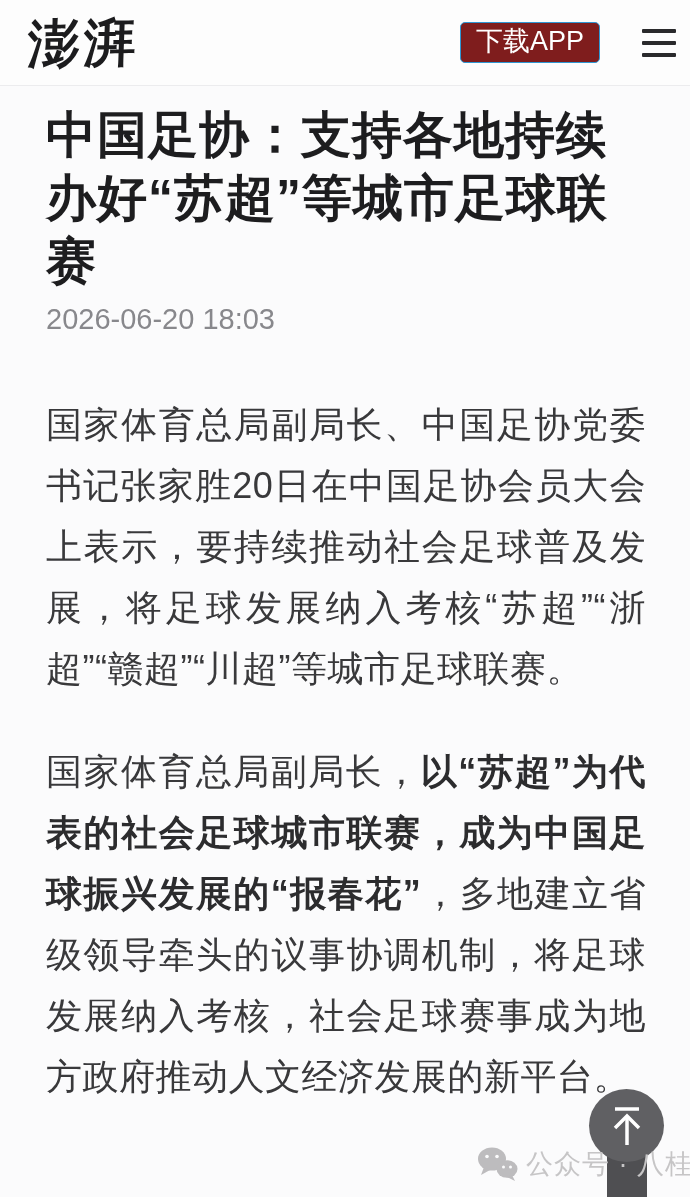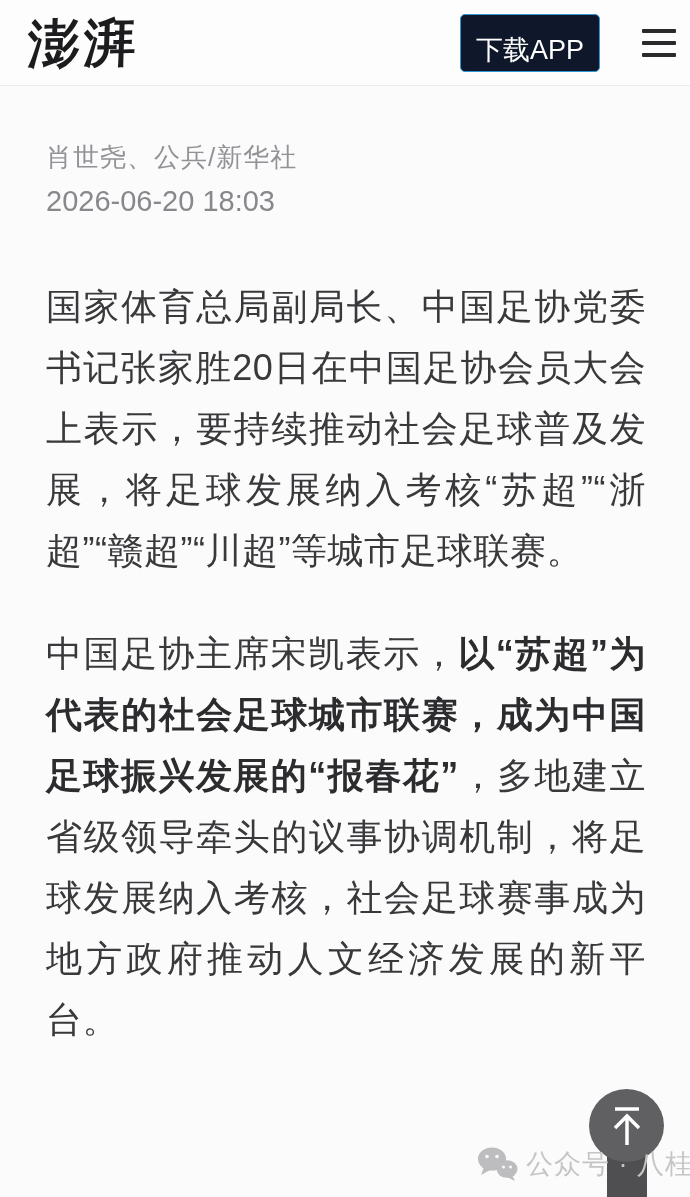--- a/index.html
+++ b/index.html
@@ -35,27 +35,27 @@
     letter-spacing: 4px;
     transform: skewX(-3deg) rotate(-1deg);
   }
   .header-right {
     margin-left: auto;
     display: flex;
     align-items: center;
     margin-right: 14px;
   }
   .download-btn {
-    background: #0f172a;
+    background: #7f1d1d;
     border: 1px solid #2f97d3;
     border-radius: 5px;
     color: #ffffff;
     font-size: 27px;
     font-family: "Liberation Sans", "DejaVu Sans", sans-serif;
-    padding: 22px 15px 7px 15px;
+    padding: 5px 15px 7px 15px;
     line-height: 1;
     cursor: pointer;
   }
   .menu-btn {
     margin-left: 42px;
     width: 34px;
     height: 28px;
     display: flex;
     flex-direction: column;
     justify-content: space-between;
@@ -160,29 +160,29 @@
       <button class="download-btn">下载APP</button>
       <button class="menu-btn">
         <span></span>
         <span></span>
         <span></span>
       </button>
     </div>
   </div>
 
   <div class="article">
-
-    <div class="byline">肖世尧、公兵/新华社</div>
+    <h1 class="title">中国足协：支持各地持续办好“苏超”等城市足球联赛</h1>
+
 
     <div class="datetime">2026-06-20 18:03</div>
 
     <div class="article-body">
 
     <p class="para"><span class="">国家体育总局副局长、中国足协党委书记张家胜20日在中国足协会员大会上表示，要持续推动社会足球普及发展，将足球发展纳入考核“苏超”“浙超”“赣超”“川超”等城市足球联赛。</span></p>
-        <p class="para"><span class="">中国足协主席宋凯表示，</span><span class="bold">以“苏超”为代表的社会足球城市联赛，成为中国足球振兴发展的“报春花”</span><span class="">，多地建立省级领导牵头的议事协调机制，将足球发展纳入考核，社会足球赛事成为地方政府推动人文经济发展的新平台。</span></p>
+        <p class="para"><span class="">国家体育总局副局长，</span><span class="bold">以“苏超”为代表的社会足球城市联赛，成为中国足球振兴发展的“报春花”</span><span class="">，多地建立省级领导牵头的议事协调机制，将足球发展纳入考核，社会足球赛事成为地方政府推动人文经济发展的新平台。</span></p>
       </div>
   </div>
 
   <div class="totop-stem"></div>
 
   <button class="totop-btn">
     <span style="display:flex;">
       <svg width="46" height="46" viewBox="0 0 46 46" fill="none">
         <line x1="11" y1="6" x2="35" y2="6" stroke="#ffffff" stroke-width="3.5"></line>
         <line x1="23" y1="13" x2="23" y2="42" stroke="#ffffff" stroke-width="3.5"></line>

